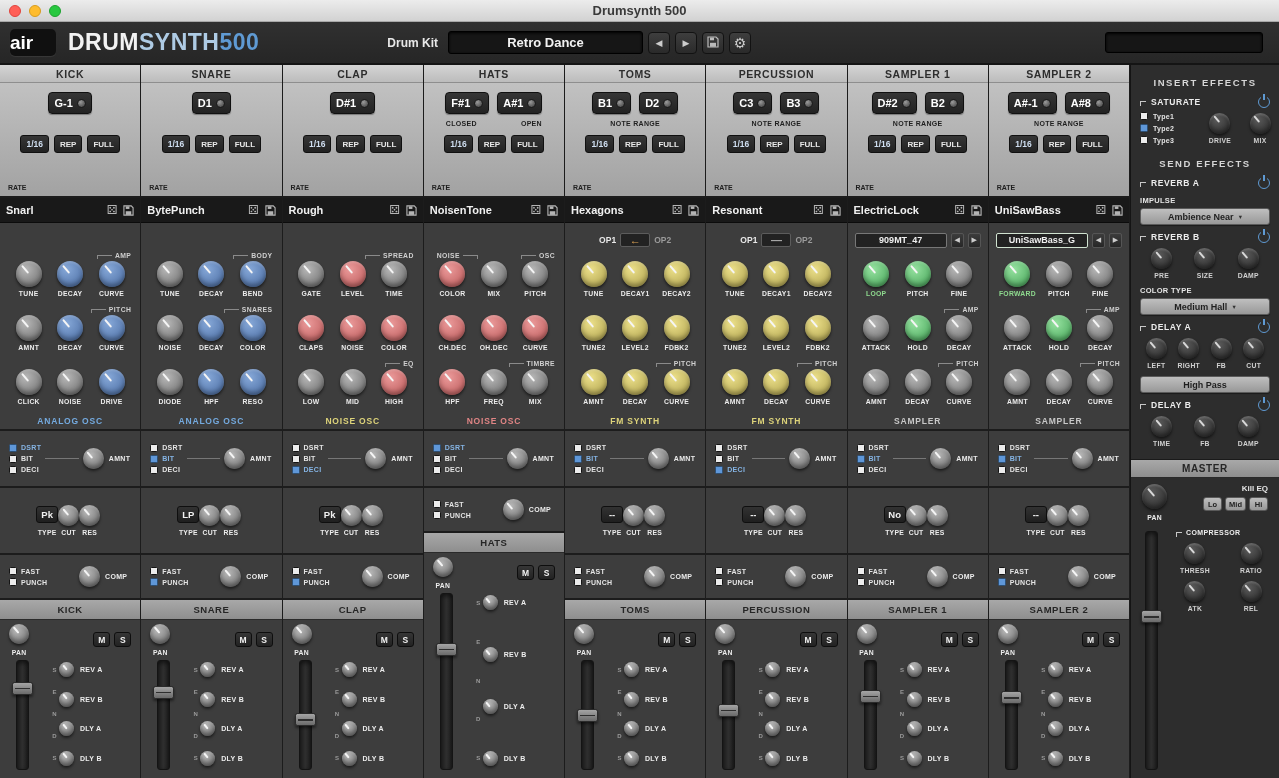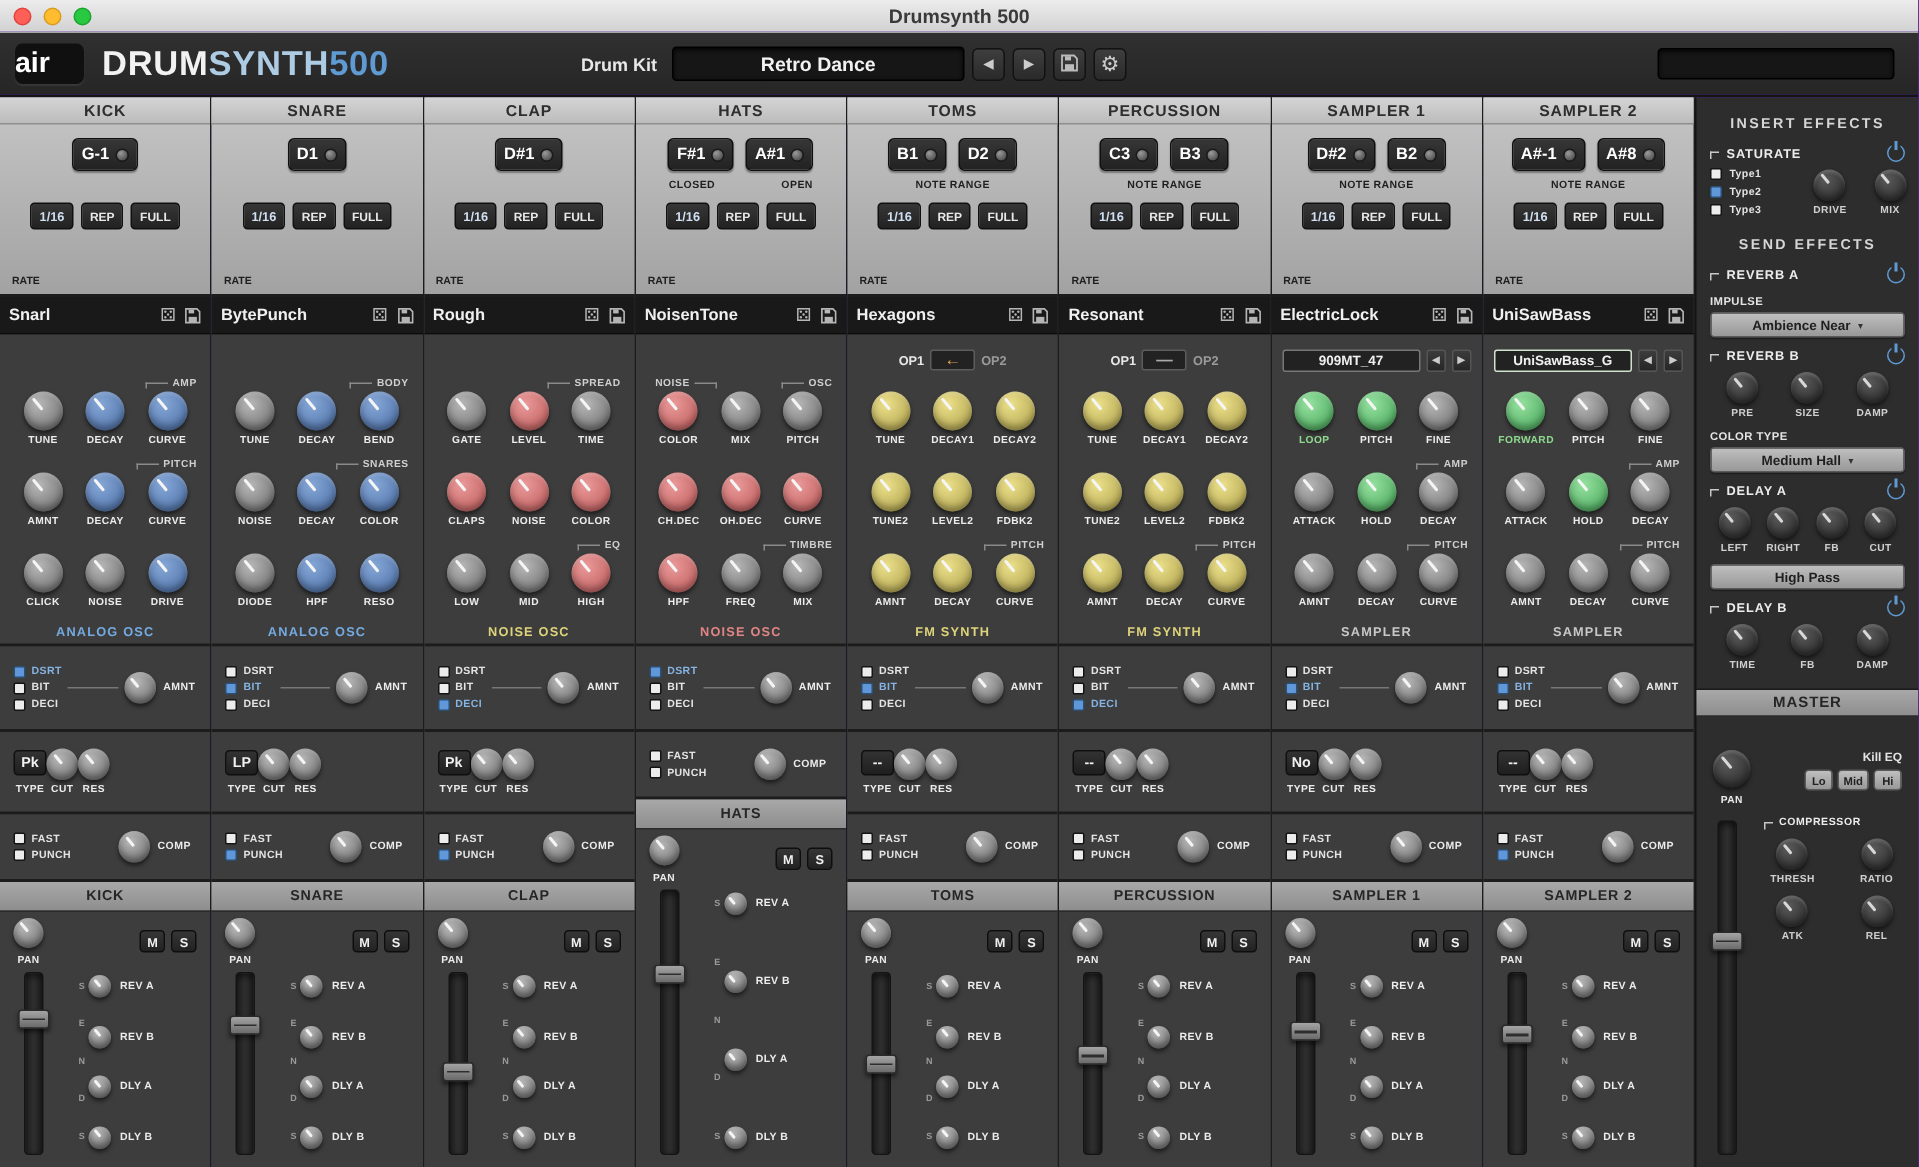--- a/index.html
+++ b/index.html
@@ -1,18 +1,18 @@
 <!DOCTYPE html>
 <html><head>
 <meta charset="utf-8">
 <style>
   * { box-sizing: border-box; }
   body { margin:0; background:#1a1a1a; font-family:"Liberation Sans","DejaVu Sans",sans-serif; }
   button { font-family:inherit; cursor:default; outline:none; margin:0; }
-  .window { width:1279px; height:778px; background:#6d28d9; position:relative; overflow:hidden; user-select:none; }
+  .window { width:1279px; height:778px; background:#ffffff; position:relative; overflow:hidden; user-select:none; }
 
   
   .titlebar { height:22px; background:linear-gradient(#ececec,#d2d2d2); border-bottom:1px solid #a8a8a8; display:flex; align-items:center; position:relative; }
   .traffic { position:absolute; left:9px; top:0; bottom:0; display:flex; align-items:center; gap:8px; }
   .tl { width:12px; height:12px; border-radius:50%; display:inline-block; }
   .tl.red { background:#ff5f57; border:1px solid #e0443e; }
   .tl.yellow { background:#febc2e; border:1px solid #d89c1e; }
   .tl.green { background:#28c840; border:1px solid #1da32f; }
   .wtitle { flex:1; text-align:center; font-size:13px; color:#3a3a3a; font-weight:bold; }
 
@@ -96,21 +96,21 @@
   
   .dist { height:57px; flex:none; background:#3d3d3d; border-bottom:2px solid #1c1c1c; display:flex; align-items:center; padding:0 10px 0 9px; }
   .dist-opts { display:flex; flex-direction:column; gap:3px; }
   .dopt { display:flex; align-items:center; gap:4px; }
   .cbox { width:8px; height:8px; flex:none; background:#ececec; border:1px solid #141414; border-radius:1.5px; }
   .opt-lab { font-size:7px; font-weight:bold; color:#e4e4e4; letter-spacing:.3px; }
   .dopt.sel .cbox, .type-item.sel .cbox { background:#5f97d8; border-color:#2c4f74; }
   .dist .dopt.sel .opt-lab { color:#85b4e4; }
   .dist-line { flex:1; height:1px; background:#777; margin:0 4px; }
   .side-label { font-size:7px; font-weight:bold; color:#ececec; margin-left:5px; letter-spacing:.3px; }
-  .filt { height:55px; flex:none; background:#3d3d3d; border-bottom:2px solid #1c1c1c; display:flex; align-items:center; justify-content:flex-start; padding:0 13px 0 9px; }
+  .filt { height:67px; flex:none; background:#3d3d3d; border-bottom:2px solid #1c1c1c; display:flex; align-items:center; justify-content:center; padding:0 13px 0 9px; }
   .filt .kcell { width:auto; }
   .type-cell { display:flex; flex-direction:column; align-items:center; gap:3px; }
   .type-btn { min-width:22px; height:17px; background:linear-gradient(#323232,#1f1f1f); border:1px solid #0f0f0f; border-radius:3px; color:#f0f0f0; font-size:9.5px; font-weight:bold; display:flex; align-items:center; justify-content:center; padding:0 3px; }
   .trans { height:45px; flex:none; background:#3d3d3d; border-bottom:2px solid #1c1c1c; display:flex; align-items:center; justify-content:space-between; padding:0 13px 0 9px; }
   .comp-cell { display:flex; align-items:center; }
 
   
   .mixer { flex:1; min-height:0; background:#3d3d3d; display:flex; flex-direction:column; }
   .mix-head { height:20px; flex:none; background:linear-gradient(#a8a8a8,#8e8e8e); border-bottom:1px solid #2a2a2a; display:flex; align-items:center; justify-content:center; font-size:9.5px; font-weight:bold; color:#262626; letter-spacing:.5px; }
   .mix-top { height:36px; flex:none; display:flex; align-items:center; justify-content:space-between; padding:3px 9px 0; }
@@ -141,21 +141,21 @@
   .power::before { content:""; position:absolute; left:50%; top:-3.5px; width:2px; height:6px; margin-left:-1px; background:#5f9ad3; box-shadow:0 0 0 2px #2d2d2d; }
   .sat-body { display:flex; align-items:center; margin-top:4px; }
   .type-list { flex:1; display:flex; flex-direction:column; gap:4px; }
   .type-item { display:flex; align-items:center; gap:5px; }
   .knob-row { display:flex; justify-content:space-around; margin-top:5px; }
   .knob-row .knob-label { color:#d0d0d0; }
   .sat-knobs { width:60px; flex:none; justify-content:space-between; margin-top:0; }
   .small-label { font-size:7.5px; font-weight:bold; color:#e4e4e4; margin:7px 0 3px; letter-spacing:.3px; }
   .dropdown { height:17px; background:linear-gradient(#bfbfbf,#989898); border:1px solid #5a5a5a; border-radius:3px; display:flex; align-items:center; justify-content:center; gap:5px; color:#1f1f1f; font-size:9px; font-weight:bold; box-shadow:0 1px 1px rgba(0,0,0,.4); }
   .dd-arrow { font-size:6.5px; color:#333; }
-  .sb-master-bar { height:19px; flex:none; margin:12px -9px 16px; background:linear-gradient(#a8a8a8,#8e8e8e); display:flex; align-items:center; justify-content:center; font-size:10px; font-weight:bold; color:#262626; letter-spacing:.6px; border-top:1px solid #1a1a1a; border-bottom:1px solid #2a2a2a; }
+  .sb-master-bar { height:19px; flex:none; margin:12px -9px 0; background:linear-gradient(#a8a8a8,#8e8e8e); display:flex; align-items:center; justify-content:center; font-size:10px; font-weight:bold; color:#262626; letter-spacing:.6px; border-top:1px solid #1a1a1a; border-bottom:1px solid #2a2a2a; }
   .master-body { flex:1; min-height:0; display:flex; flex-direction:column; padding-top:6px;justify-content:center; }
   .master-top { display:flex; align-items:flex-start; justify-content:space-between; padding:0 2px; }
   .killeq { display:flex; flex-direction:column; align-items:flex-end; gap:4px; }
   .killeq-label { font-size:8px; font-weight:bold; color:#e4e4e4; }
   .killeq-btns { display:flex; gap:3px; }
   .eq-btn { min-width:19px; height:14px; background:linear-gradient(#bfbfbf,#989898); border:1px solid #5a5a5a; border-radius:3px; color:#222; font-size:7.5px; font-weight:bold; display:flex; align-items:center; justify-content:center; padding:0 3px; }
   .master-lower { flex:1; min-height:0; display:flex; gap:8px; margin-top:8px; }
   .master-fader { width:28px; flex:none; position:relative; }
   .master-fader .fader-track { left:5px; }
   .comp-box { flex:1; display:flex; flex-direction:column; }

